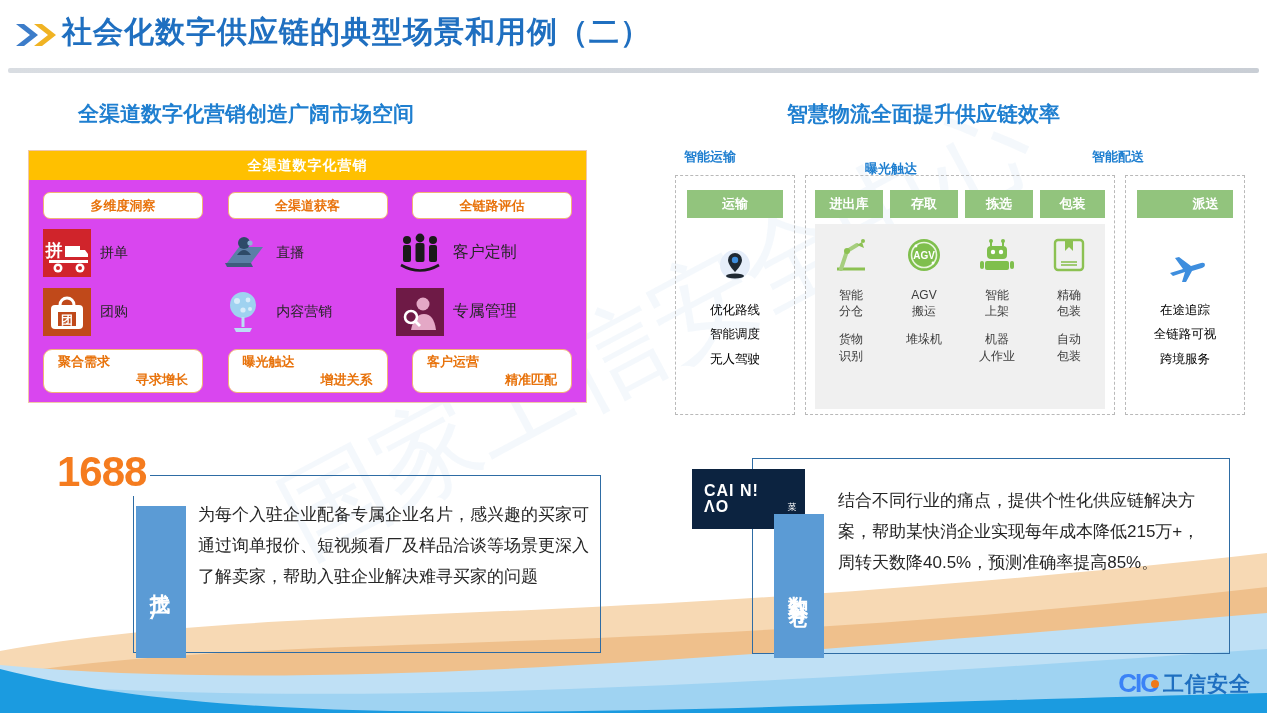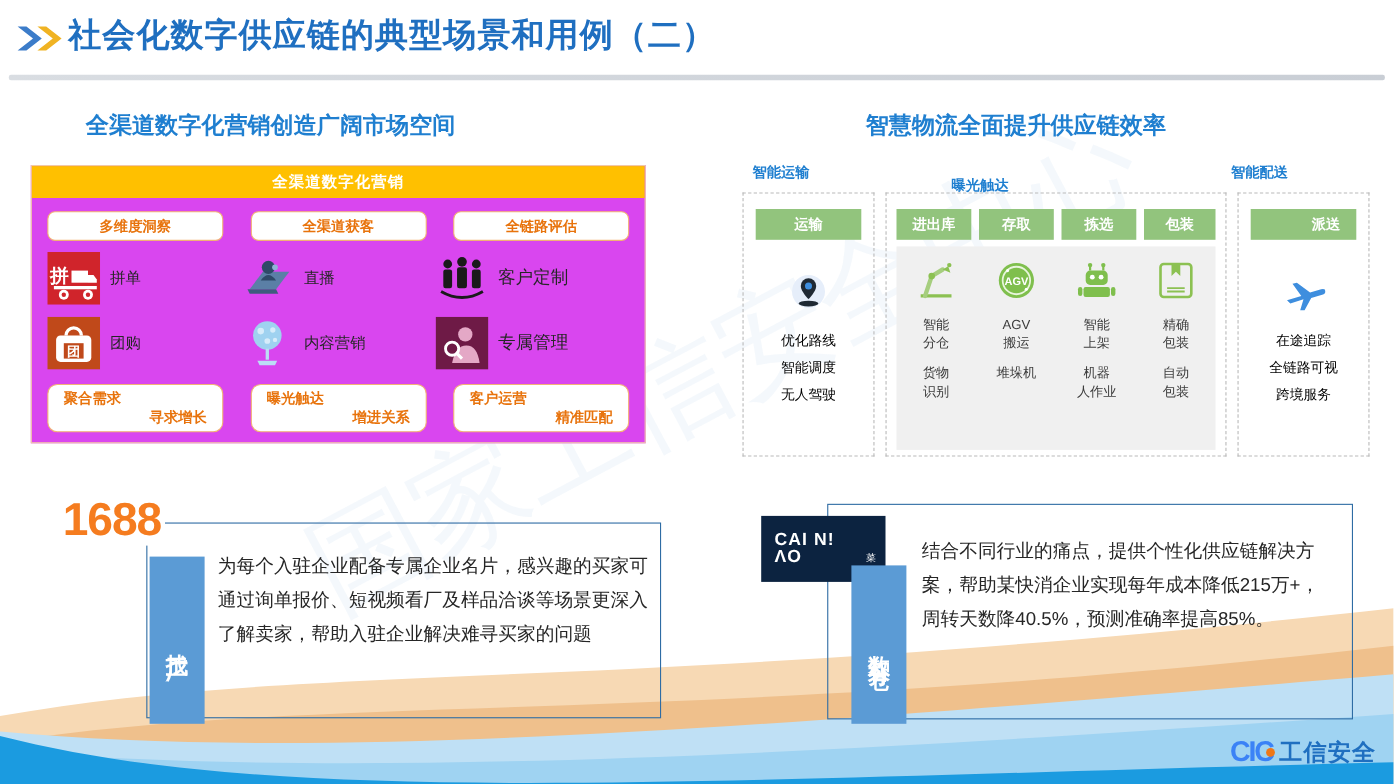--- a/index.html
+++ b/index.html
@@ -90,21 +90,21 @@
   .pill2 .l1 { text-align:left;  padding-left:14px; }
   .pill2 .l2 { text-align:right; padding-right:14px; }
 
   
   .log-wrap { position:absolute; left:675px; top:148px; width:580px; height:270px; z-index:4; }
   .log-head {
     position:absolute; font-size:13px; font-weight:bold; color:#1F7FD0; white-space:nowrap;
   }
   #log-head-0 { left:9px;   top:0px; }
   #log-head-1 { left:190px; top:12px; }
-  #log-head-2 { left:444px; top:0px; }
+  #log-head-2 { left:417px; top:0px; }
 
   .dash-box {
     position:absolute; border:1px dashed #b9b9b9; background:transparent;
   }
   #dash-transport { left:0px;   top:27px; width:120px; height:240px; }
   #dash-warehouse { left:130px; top:27px; width:310px; height:240px; }
   #dash-delivery  { left:450px; top:27px; width:120px; height:240px; }
 
   .gbox {
     position:absolute; height:28px; background:#92C47D; color:#ffffff;

